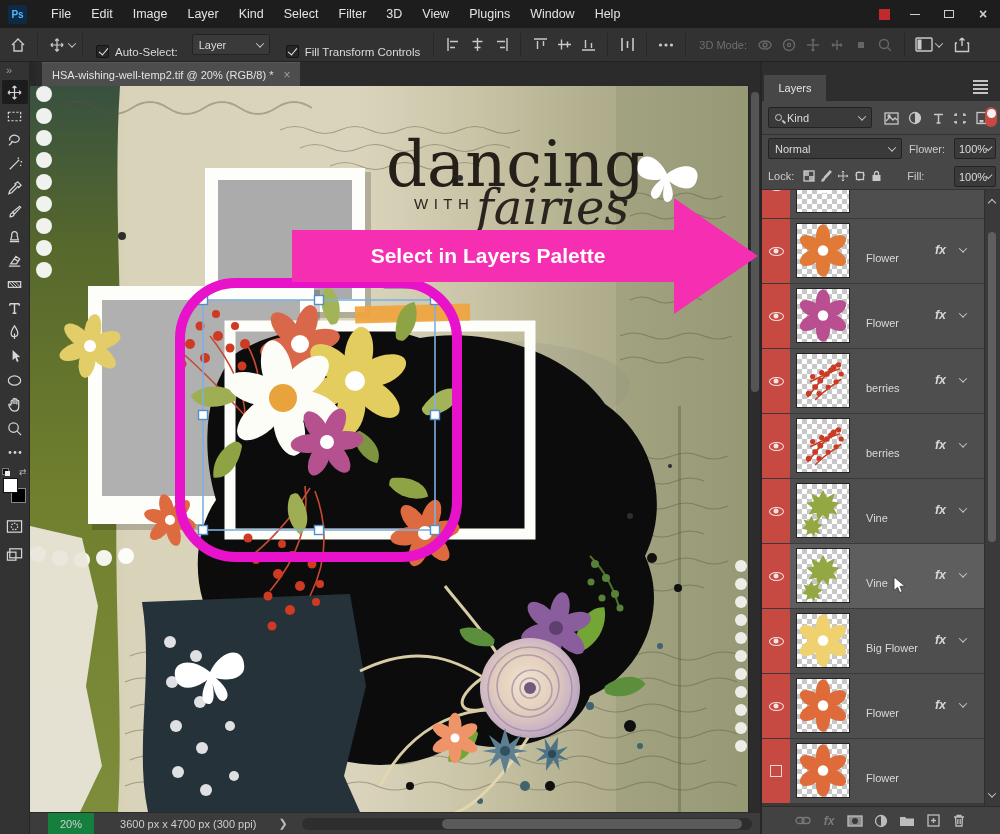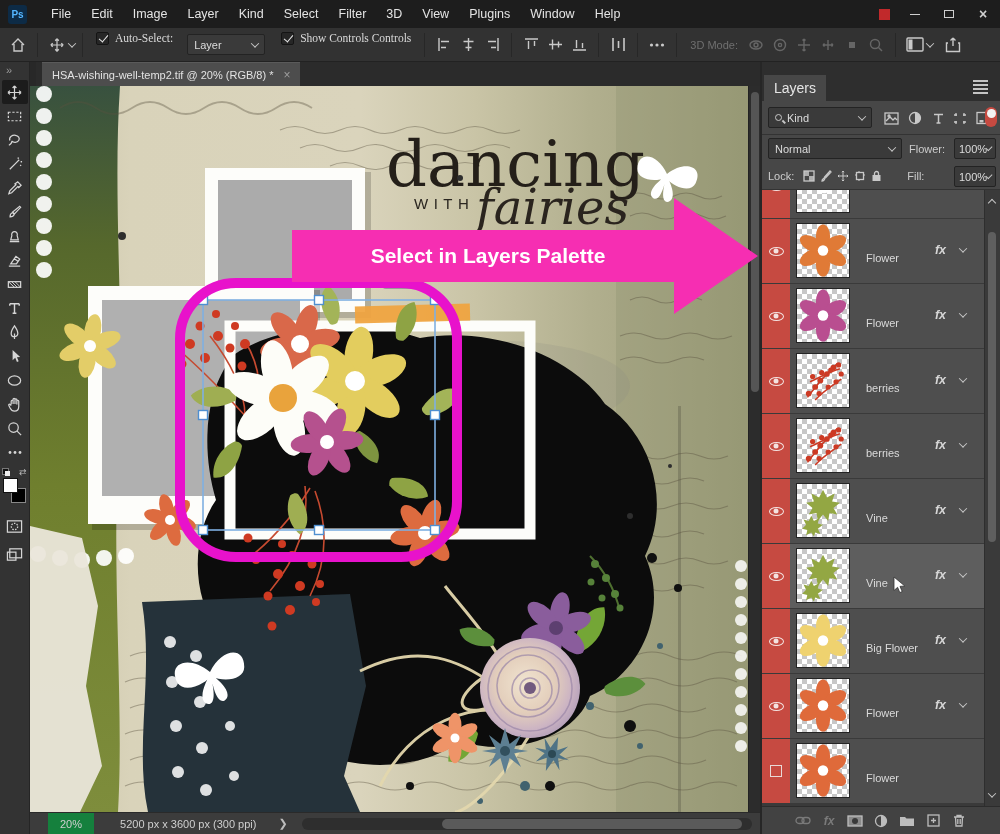--- a/index.html
+++ b/index.html
@@ -18,21 +18,21 @@
   #rec-dot { width:11px; height:11px; background:#c1292b; margin-right:8px; }
   .wbtn { width:34px; height:22px; display:flex; align-items:center; justify-content:center; color:#cfcfcf; }
   .glyph-min { width:10px; height:1px; background:#cfcfcf; display:inline-block; }
   .glyph-max { width:10px; height:8px; border:1.5px solid #cfcfcf; display:inline-block; }
   .glyph-x { font-size:14px; color:#cfcfcf; font-weight:bold; }
 
   
   #optionsbar { position:absolute; left:0; top:28px; width:1000px; height:34px; background:#323232;
     border-bottom:1px solid #222; display:flex; align-items:center; color:#dadada; font-size:11.5px; }
   .sep { width:1px; height:24px; background:#272727; margin:0 7px; }
-  .obtn { display:flex; align-items:flex-start; padding:0 6px; height:26px;font-family:Liberation Serif, serif; }
+  .obtn { display:flex; align-items:flex-end; padding:0 6px; height:26px; }
   .cb { width:13px; height:13px; background:#262626; border:1px solid #141414; border-radius:2px; position:relative; margin-right:6px; }
   .cb::after { content:''; position:absolute; left:3.5px; top:0.5px; width:4px; height:8px;
     border-right:1.8px solid #e8e8e8; border-bottom:1.8px solid #e8e8e8; transform:rotate(40deg); }
   .field { background:#3a3a3a; border:1px solid #232323; border-radius:2px; height:21px;
     display:flex; align-items:center; justify-content:space-between; color:#dcdcdc; font-size:11px; padding:0 6px; }
   .cv { display:inline-block; width:6px; height:6px; border-right:1.6px solid #c6c6c6; border-bottom:1.6px solid #c6c6c6;
     transform:rotate(45deg) translate(-1px,-1px); }
   .cv.up { transform:rotate(-135deg); }
   .dim { color:#6f6f6f; }
   .oicon { display:flex; align-items:center; justify-content:center; width:24px; height:24px; }
@@ -71,21 +71,21 @@
   #hthumb { position:absolute; left:140px; top:1px; width:300px; height:10px; background:#5a5a5a; border-radius:5px; }
 
   
   #arrow-note { position:absolute; left:262px; top:134px; width:468px; height:120px; z-index:30; }
   #arrow-note text { font-family:"Liberation Sans",sans-serif; font-size:21px; font-weight:bold; fill:#ffffff; }
 
   
   #rpanel { position:absolute; left:760px; top:62px; width:240px; height:772px; background:#3f3f3f; border-left:2px solid #262626; }
   #ptabs { position:absolute; left:0; top:0; width:240px; height:39px; background:#2e2e2e; }
   #ltab { position:absolute; left:2px; top:13px; width:62px; height:26px; background:#474747; color:#e6e6e6;
-    font-size:14px; display:flex; align-items:center; justify-content:center; }
+    font-size:11px; display:flex; align-items:center; justify-content:center; }
   #pmenu { position:absolute; right:14px; top:22px; width:15px; height:2px; background:#c4c4c4;
     box-shadow:0 -4px 0 #c4c4c4, 0 4px 0 #c4c4c4, 0 8px 0 #c4c4c4; }
   #filterrow { position:absolute; left:0; top:39px; width:240px; height:34px; background:#474747; border-bottom:1px solid #333; }
   #kindfield { position:absolute; left:6px; top:6px; width:104px; }
   .mag { display:inline-block; width:7px; height:7px; border:1.5px solid #c6c6c6; border-radius:50%; position:relative; margin-right:5px; }
   .mag::after { content:''; position:absolute; left:6px; top:6px; width:4px; height:1.5px; background:#c6c6c6; transform:rotate(45deg); }
   .ficon { position:absolute; top:9px; width:18px; height:16px; display:flex; align-items:center; justify-content:center; }
   .ficon svg { stroke:#c8c8c8; fill:none; stroke-width:1.3; }
   #ftoggle { position:absolute; right:5px; top:6px; width:12px; height:20px; border-radius:6px; background:#c64a41; }
   #ftoggle::before { content:''; position:absolute; left:1.5px; top:1.5px; width:9px; height:9px; border-radius:50%; background:#f2f2f2; }
@@ -232,21 +232,21 @@
   <span class="obtn">
     <span class="cb"></span>
     <span>Auto-Select:</span>
     </span>
   <span class="field" style="width:78px; margin-left:8px">
     <span>Layer</span>
     <span class="cv"></span>
     </span>
   <span class="obtn" style="margin-left:10px">
     <span class="cb"></span>
-    <span>Show Controls Controls</span>
+    <span>Fill Transform Controls</span>
     </span>
   <span class="sep"></span>
   <span class="oicon">
     <svg width="15" height="15" viewBox="0 0 15 15">
         <path d="M2 1 V14 M4 4.5 H12 M4 10.5 H9"></path>
       </svg>
     </span>
   <span class="oicon">
     <svg width="15" height="15" viewBox="0 0 15 15">
         <path d="M7.5 1 V14 M2.5 4.5 H12.5 M4.5 10.5 H10.5"></path>
@@ -758,21 +758,21 @@
     </div>
   </div>
 
   <svg id="arrow-note" viewBox="0 0 468 120">
     <polygon points="0,34 382,34 382,2 466,60 382,118 382,86 0,86" fill="#f62eb2"></polygon>
     <text x="196" y="67" text-anchor="middle">Select in Layers Palette</text>
   </svg>
 
   <div id="statusbar">
     <span id="zoomfield">20%</span>
-    <span id="docinfo">5200 px x 3600 px (300 ppi)</span>
+    <span id="docinfo">3600 px x 4700 px (300 ppi)</span>
     <span id="statchev">❯</span>
     <div id="hscroll">
       <div id="hthumb"></div>
     </div>
   </div>
 </div>
 
 <div id="rpanel">
   <div id="ptabs">
     <div id="ltab">Layers</div>

